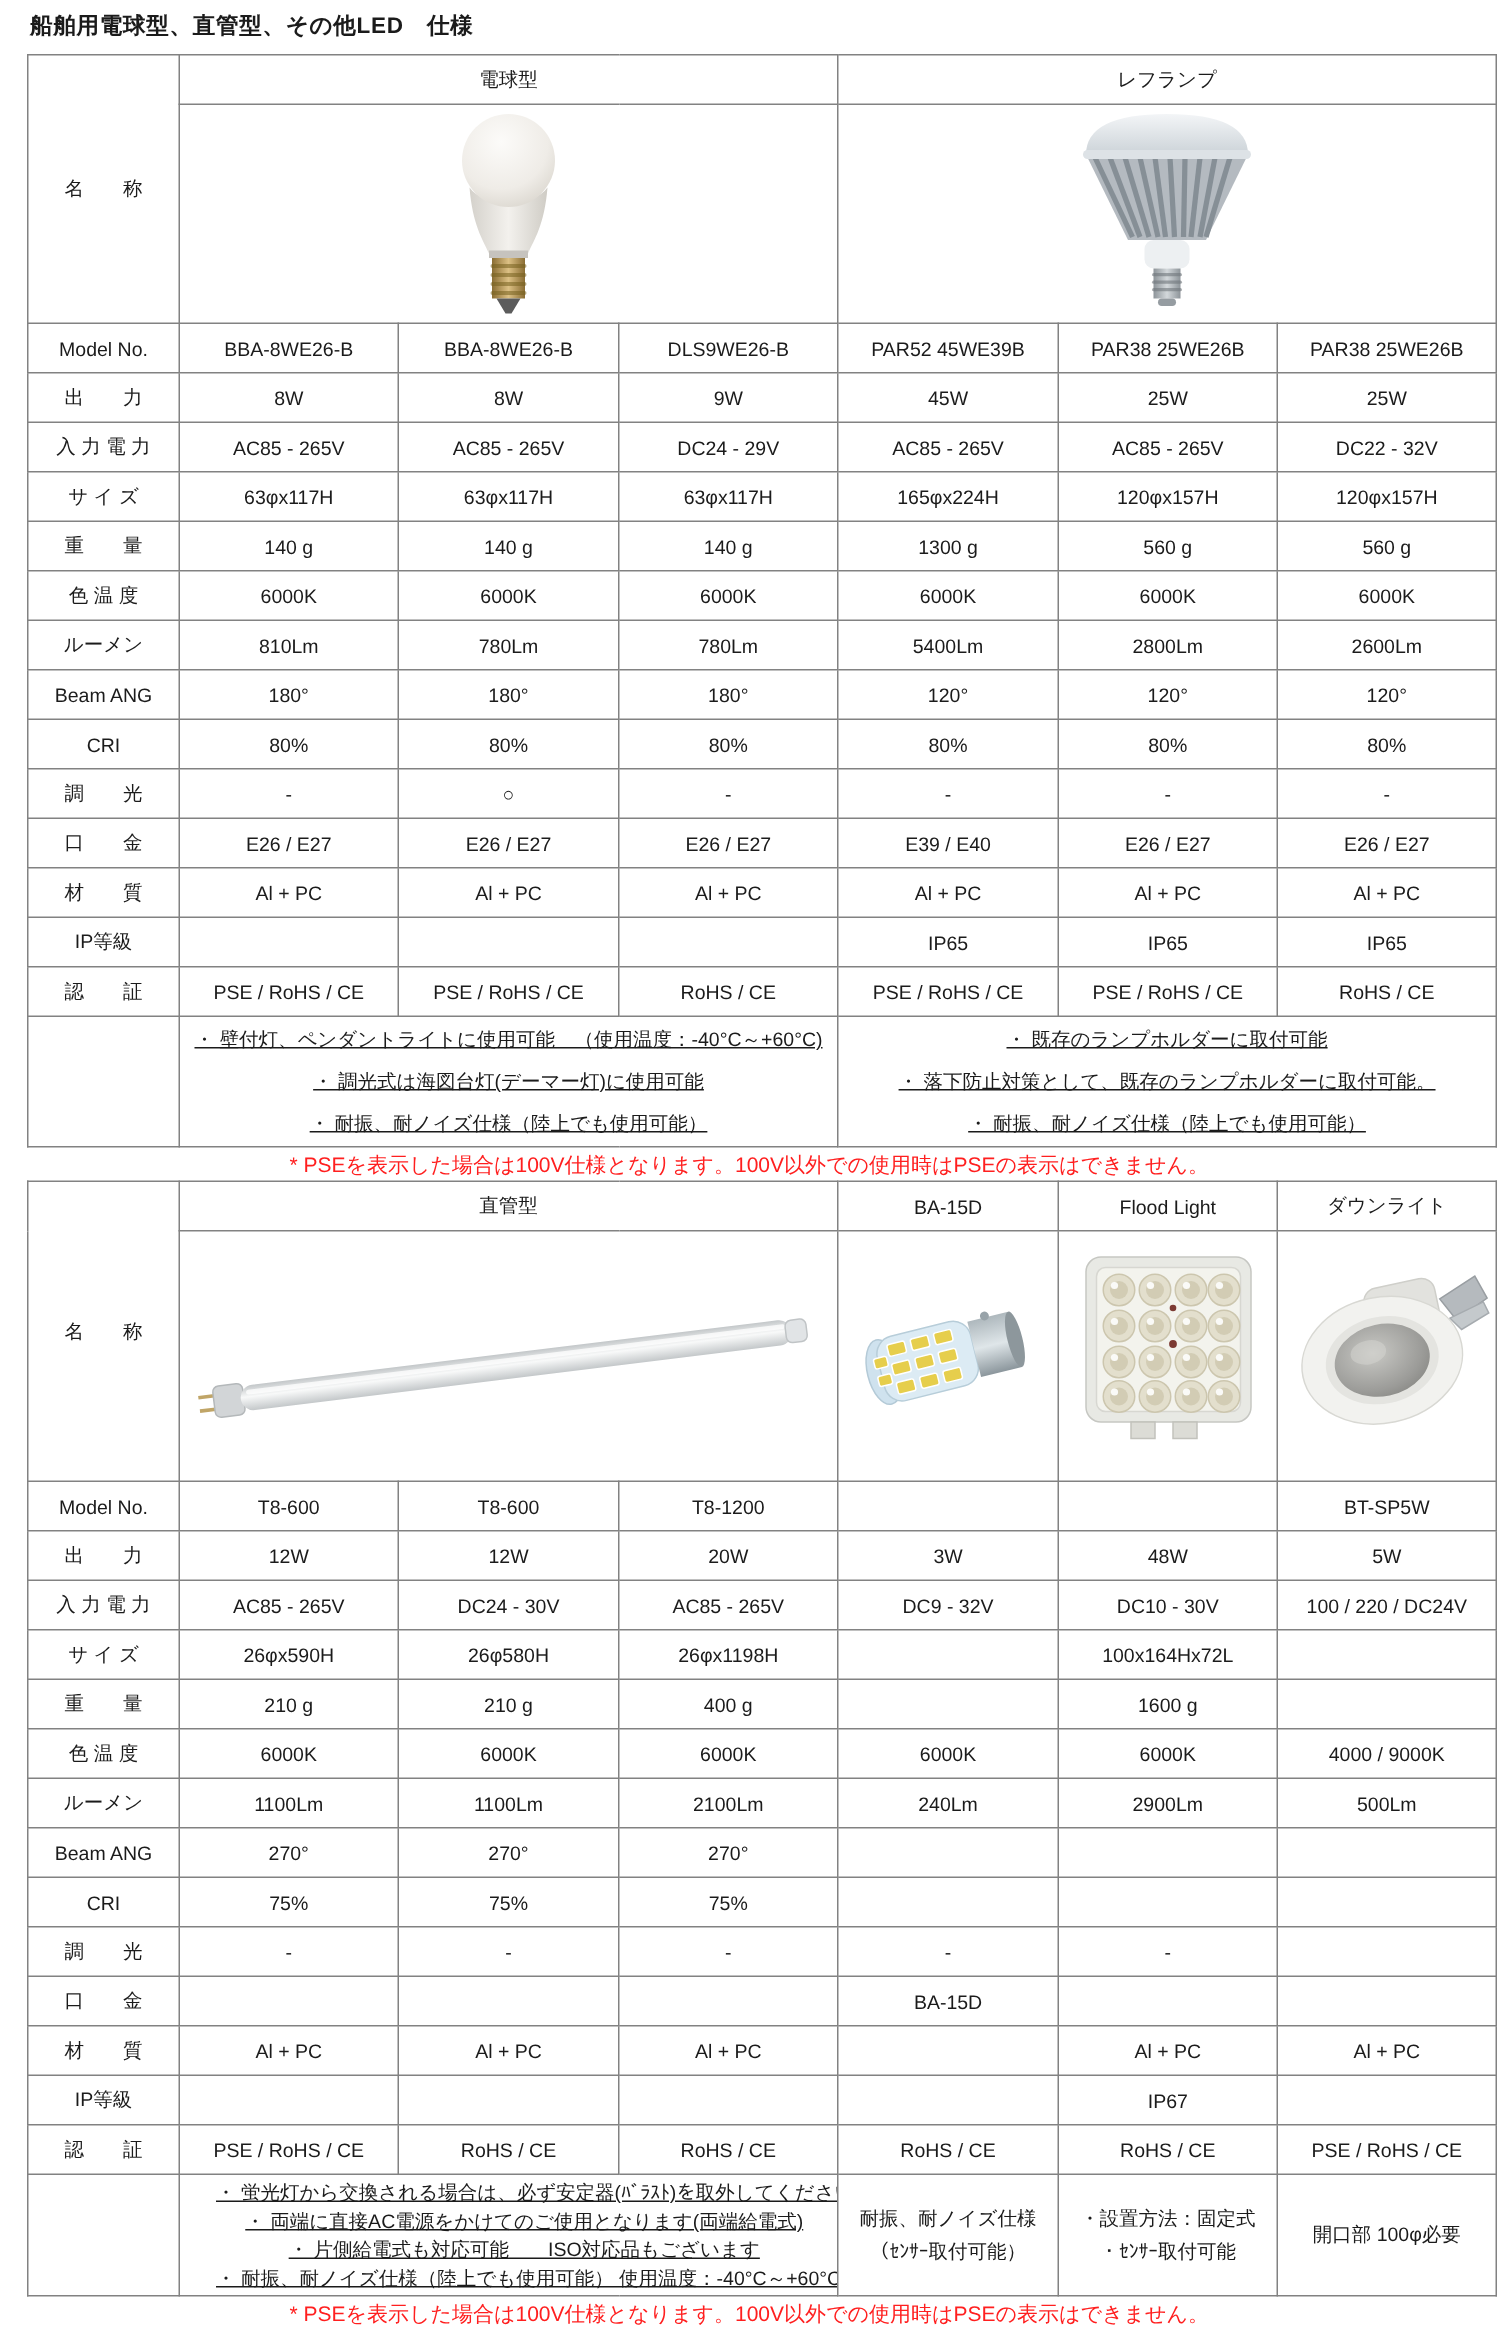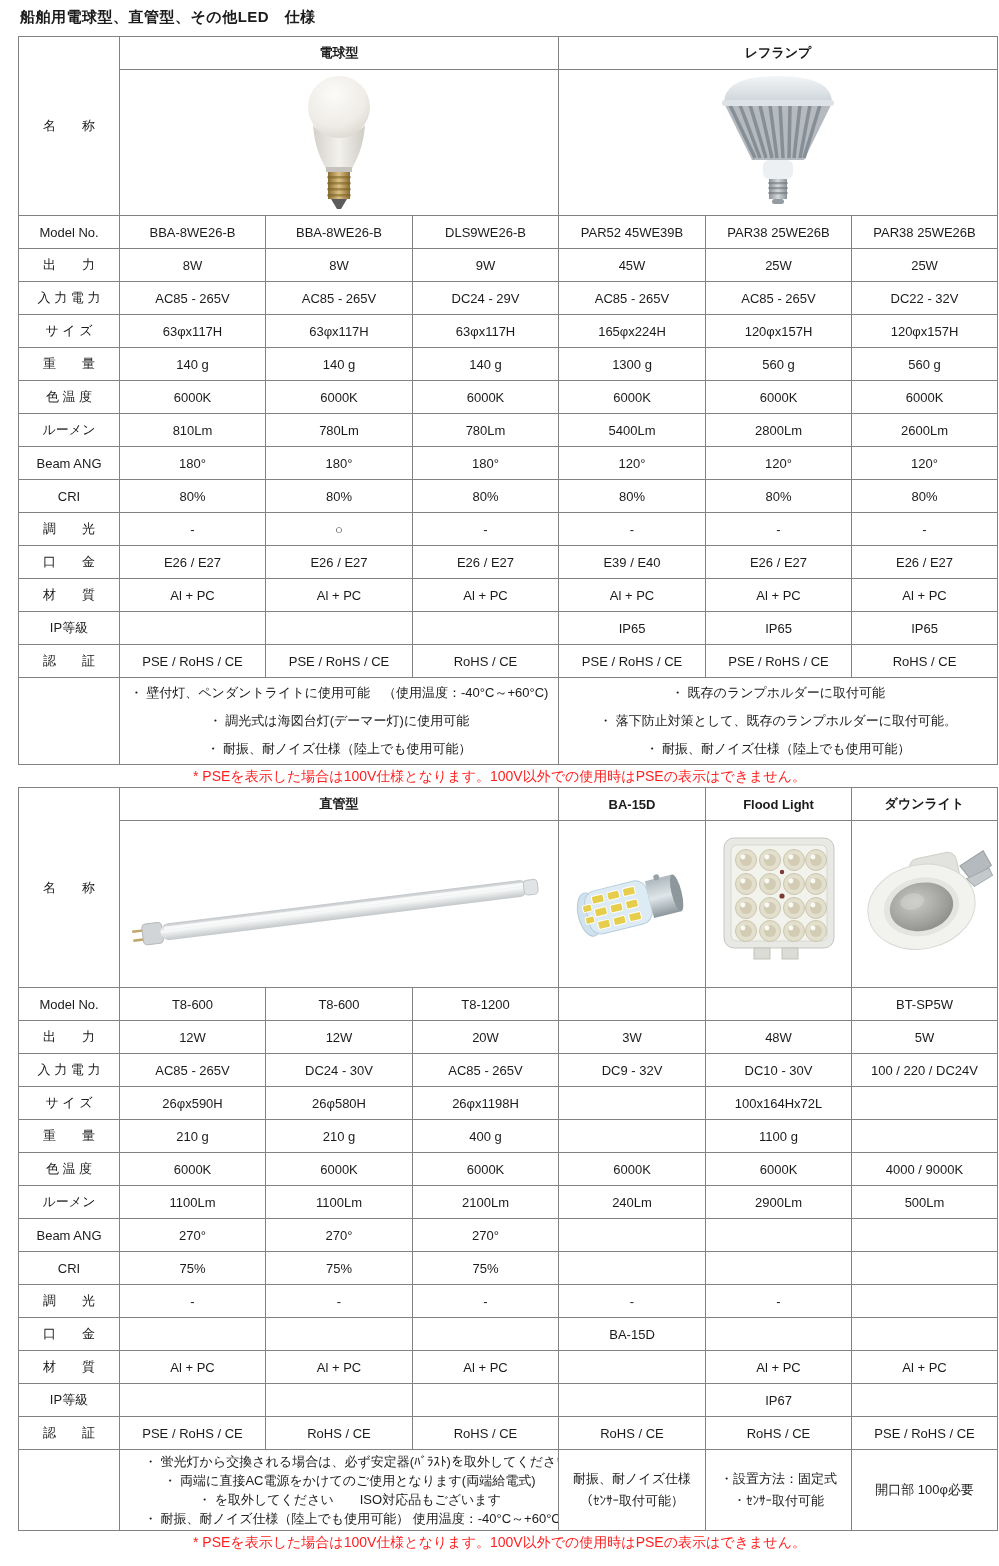--- a/index.html
+++ b/index.html
@@ -1,24 +1,24 @@
 <!DOCTYPE html>
 <html><head>
 <meta charset="utf-8">
 <style>
   html,body{margin:0;padding:0;background:#ffffff;}
   body{width:999px;height:1566px;font-family:"Liberation Sans","DejaVu Sans",sans-serif;color:#1b1b1b;}
   .title{font-size:15px;font-weight:bold;padding:8px 0 9px 20px;letter-spacing:.5px;}
   table.spec{border-collapse:collapse;table-layout:fixed;margin-left:18px;width:979px;}
   table.spec td{border:1px solid #828282;text-align:center;vertical-align:middle;
                 font-size:13px;height:32px;padding:0 3px;overflow:hidden;white-space:nowrap;}
-  td.ghead{height:27px;font-weight:bold;}
+  td.ghead{height:27px;}
   td.imgcell1{height:163px;}
   td.imgcell2{height:170px;}
-  td.notes{text-align:left;font-size:12.5px;padding:4px 10px;white-space:normal;}
+  td.notes{text-align:left;font-size:12.5px;padding:4px 10px;white-space:normal;text-decoration:underline;}
   td.notes .ln{line-height:28px;}
   td.notes.tight .ln{line-height:19px;margin-left:21px;}
   td.notes-center{font-size:12.5px;white-space:normal;}
   td.notes-center .ln{line-height:22px;}
   td.notes-left{text-align:left;font-size:12.5px;padding:0 6px;white-space:normal;}
   td.notes-left .ln{line-height:22px;}
   .pse{color:#ff1f1f;font-size:14px;text-align:center;height:22px;line-height:22px;}
   svg{display:block;margin:0 auto;}
 </style>
 </head>
@@ -451,21 +451,21 @@
         <td></td>
         <td>100x164Hx72L</td>
         <td></td>
       </tr>
       <tr>
         <td>重　　量</td>
         <td>210 g</td>
         <td>210 g</td>
         <td>400 g</td>
         <td></td>
-        <td>1100 g</td>
+        <td>1600 g</td>
         <td></td>
       </tr>
       <tr>
         <td>色 温 度</td>
         <td>6000K</td>
         <td>6000K</td>
         <td>6000K</td>
         <td>6000K</td>
         <td>6000K</td>
         <td>4000 / 9000K</td>
@@ -542,21 +542,21 @@
         <td>RoHS / CE</td>
         <td>PSE / RoHS / CE</td>
       </tr>
     </tbody>
   <tbody>
       <tr>
     <td style="height:80px"></td>
     <td class="notes tight" colspan="3">
       <div class="ln">・ 蛍光灯から交換される場合は、必ず安定器(ﾊﾞﾗｽﾄ)を取外してください</div>
       <div class="ln">・ 両端に直接AC電源をかけてのご使用となります(両端給電式)</div>
-      <div class="ln">・ を取外してください　　ISO対応品もございます</div>
+      <div class="ln">・ 片側給電式も対応可能　　ISO対応品もございます</div>
       <div class="ln">・ 耐振、耐ノイズ仕様（陸上でも使用可能） 使用温度：-40°C～+60°C</div>
     </td>
     <td class="notes-center">
       <div class="ln">耐振、耐ノイズ仕様</div>
       <div class="ln">（ｾﾝｻｰ取付可能）</div>
     </td>
     <td class="notes-left">
       <div class="ln">・設置方法：固定式</div>
       <div class="ln">・ｾﾝｻｰ取付可能</div>
     </td>

